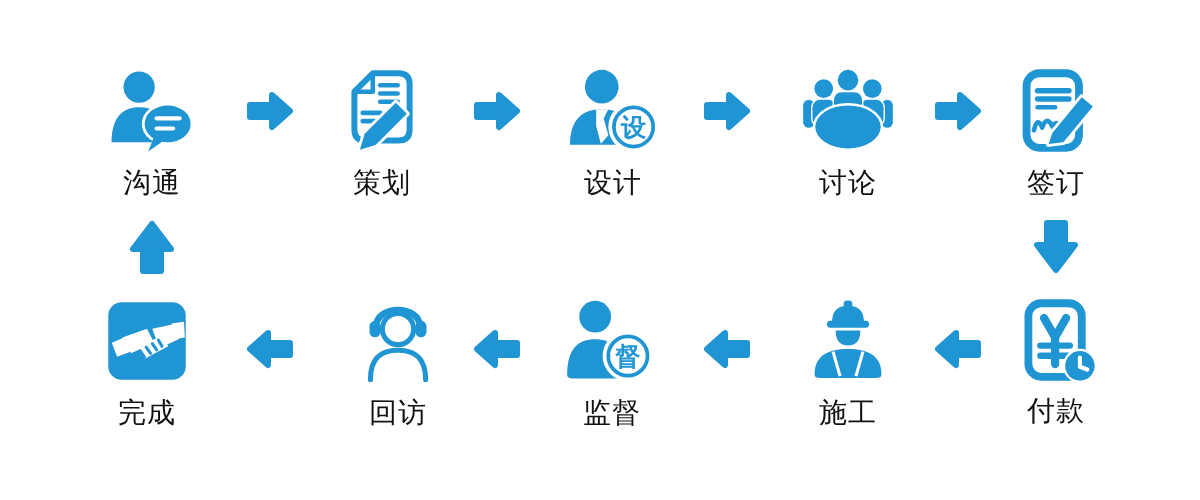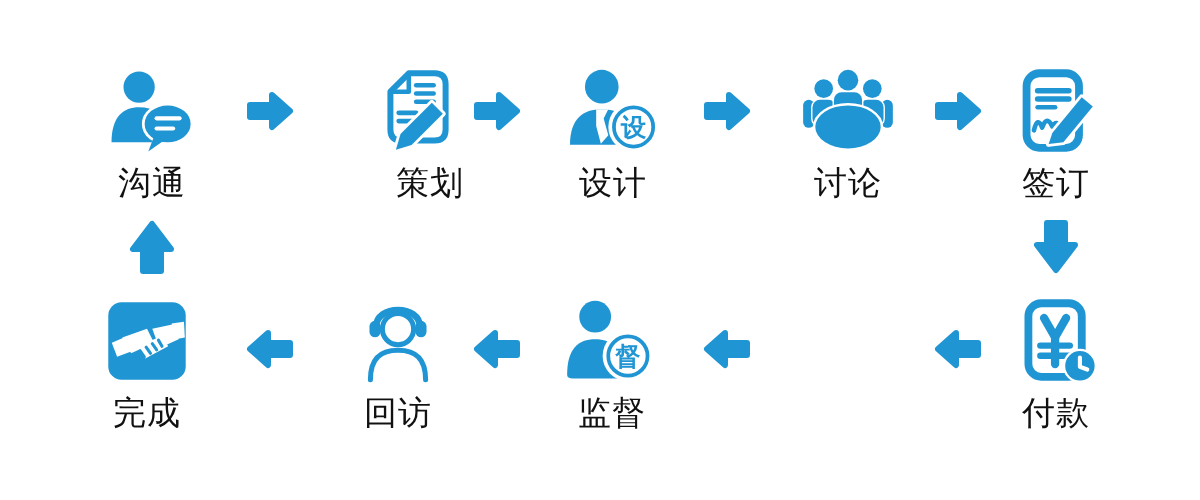--- a/index.html
+++ b/index.html
@@ -4,21 +4,21 @@
 <style>
   :root{ --primary:#2095D3; --text:#111111; --background:#FFFFFF; }
   html,body{margin:0;padding:0;background:var(--background);}
   .canvas{
     position:relative;width:1200px;height:500px;overflow:hidden;
     background:var(--background);
     font-family:"Liberation Sans","DejaVu Sans",sans-serif;
   }
   .node{position:absolute;width:164px;display:flex;flex-direction:column;align-items:center;}
   .icon-box{height:88px;display:flex;align-items:flex-end;justify-content:center;}
-  .step-label{margin-top:14px;font-size:33px;line-height:30px;color:var(--text);letter-spacing:1px;font-weight:400;}
+  .step-label{margin-top:14px;font-size:28px;line-height:30px;color:var(--text);letter-spacing:1px;font-weight:400;}
   .harrow{position:absolute;width:50px;height:42px;}
   .varrow{position:absolute;width:52px;height:60px;}
   
   .fb{fill:var(--primary);}
   .fw{fill:#fff;}
   .nf{fill:none;}
   .sb{stroke:var(--primary);}
   .sw{stroke:#fff;}
   .po{paint-order:stroke;}
   .badge-txt{fill:var(--primary);font-family:"Liberation Sans","DejaVu Sans",sans-serif;font-weight:bold;font-size:27px;}
@@ -41,21 +41,21 @@
     </div>
     <div class="step-label">沟通</div>
   </div>
 
   <div class="harrow" style="left:245px;top:90px;">
     <svg width="50" height="42" viewBox="0 0 50 42">
       <path class="fb sb" d="M5,15 L27,15 L27,5 L45,21 L27,37 L27,27 L5,27 Z" stroke-width="6" stroke-linejoin="round"></path>
     </svg>
   </div>
 
-  <div class="node" style="left:300px;top:66px;align-items:flex-end;">
+  <div class="node" style="left:300px;top:66px;">
     <div class="icon-box">
       <svg width="92" height="86" viewBox="0 0 100 92">
         <path class="nf sb" d="M40,5 L68,5 Q80,5 80,17 L80,66 Q80,78 68,78 L32,78 Q20,78 20,66 L20,25 Z" stroke-width="6.5" stroke-linejoin="round"></path>
         <path class="nf sb" d="M40,5 L40,25 L20,25" stroke-width="5" stroke-linejoin="round"></path>
         <line class="sb" x1="48" y1="18" x2="67" y2="18" stroke-width="5" stroke-linecap="round"></line>
         <line class="sb" x1="48" y1="27" x2="67" y2="27" stroke-width="5" stroke-linecap="round"></line>
         <line class="sb" x1="48" y1="36" x2="67" y2="36" stroke-width="5" stroke-linecap="round"></line>
         <line class="sb" x1="29" y1="48" x2="48" y2="48" stroke-width="5" stroke-linecap="round"></line>
         <line class="sb" x1="29" y1="57" x2="44" y2="57" stroke-width="5" stroke-linecap="round"></line>
         <path class="fb sw po" d="M26,88 L31,71 L65,37 L77,49 L43,83 Z" stroke-width="6" stroke-linejoin="round"></path>
@@ -194,28 +194,42 @@
     </div>
     <div class="step-label">监督</div>
   </div>
 
   <div class="harrow" style="left:702px;top:328px;">
     <svg width="50" height="42" viewBox="0 0 50 42">
       <path class="fb sb" d="M45,15 L23,15 L23,5 L5,21 L23,37 L23,27 L45,27 Z" stroke-width="6" stroke-linejoin="round"></path>
     </svg>
   </div>
 
+  <div class="node" style="left:766px;top:296px;">
+    <div class="icon-box">
+      <svg width="88" height="86" viewBox="0 0 100 92">
+        <rect class="fb" x="45" y="0" width="10" height="9" rx="4"></rect>
+        <path class="fb" d="M32,24 Q32,6 50,6 Q68,6 68,24 Z"></path>
+        <rect class="fb" x="26" y="23" width="48" height="8" rx="4"></rect>
+        <path class="fb sw po" d="M36,34 L64,34 Q64,51 50,51 Q36,51 36,34 Z" stroke-width="2.5"></path>
+        <path class="fb" d="M12,84 C12,62 28,55 50,55 C72,55 88,62 88,84 Q88,88 82,88 L18,88 Q12,88 12,84 Z"></path>
+        <line class="sw" x1="33" y1="58" x2="41" y2="86" stroke-width="3.5"></line>
+        <line class="sw" x1="67" y1="58" x2="59" y2="86" stroke-width="3.5"></line>
+      </svg>
+    </div>
+    <div class="step-label">施工</div>
+  </div>
 
   <div class="harrow" style="left:933px;top:328px;">
     <svg width="50" height="42" viewBox="0 0 50 42">
       <path class="fb sb" d="M45,15 L23,15 L23,5 L5,21 L23,37 L23,27 L45,27 Z" stroke-width="6" stroke-linejoin="round"></path>
     </svg>
   </div>
 
-  <div class="node" style="left:974px;top:296px;">
+  <div class="node" style="left:974px;top:296px;font-family:Liberation Mono, monospace;">
     <div class="icon-box">
       <svg width="92" height="86" viewBox="0 0 100 92">
         <rect class="fw sb" x="20" y="5" width="58" height="80" rx="14" stroke-width="8.5"></rect>
         <path class="nf sb" d="M37,21 L49,42 L61,21" stroke-width="9" stroke-linecap="round" stroke-linejoin="round"></path>
         <line class="sb" x1="49" y1="42" x2="49" y2="71" stroke-width="9" stroke-linecap="round"></line>
         <line class="sb" x1="33" y1="51" x2="65" y2="51" stroke-width="7" stroke-linecap="round"></line>
         <line class="sb" x1="33" y1="62" x2="65" y2="62" stroke-width="7" stroke-linecap="round"></line>
         <circle class="fb sw po" cx="76" cy="73" r="16" stroke-width="5"></circle>
         <path class="nf sw" d="M76,64 L76,74 L84,77" stroke-width="4.5" stroke-linecap="round" stroke-linejoin="round"></path>
       </svg>

